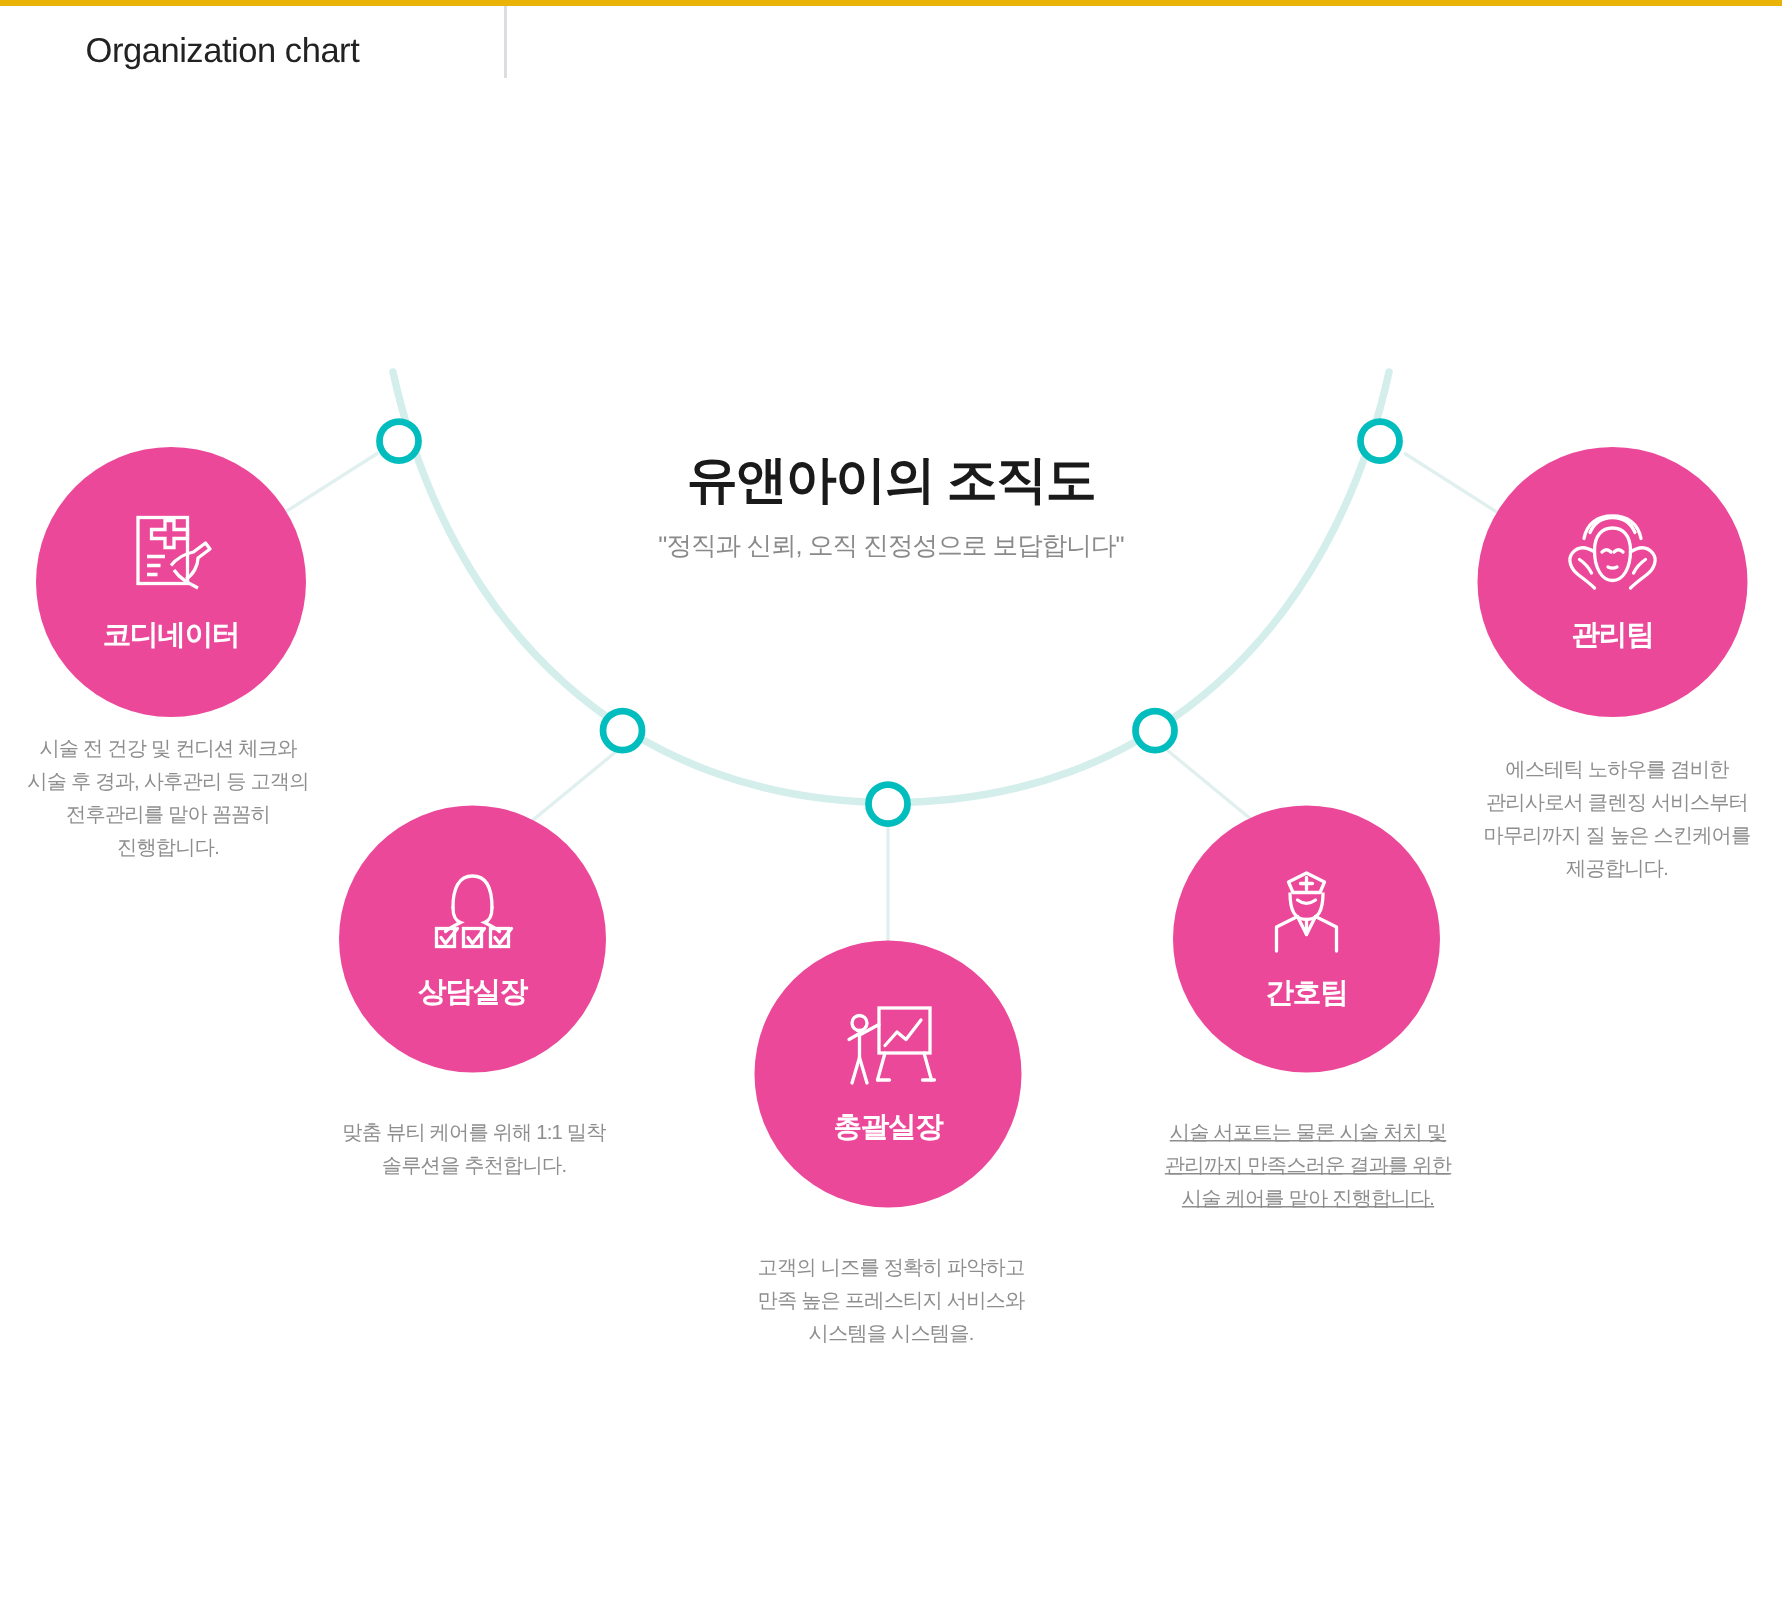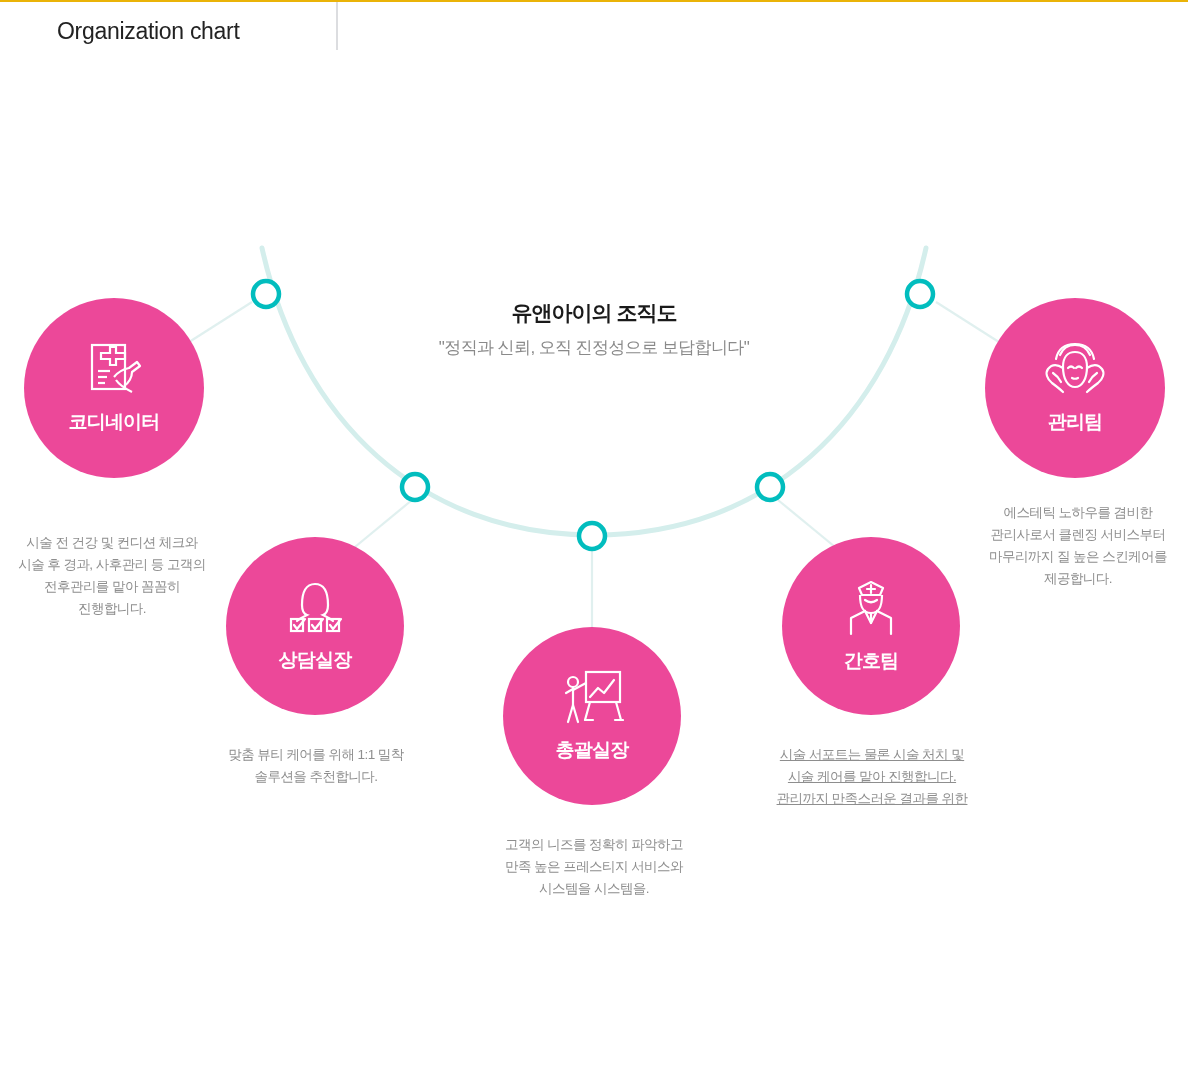--- a/index.html
+++ b/index.html
@@ -7,42 +7,42 @@
     width: 1188px; height: 1081px;
     background: #ffffff;
     font-family: "Liberation Sans", "DejaVu Sans", sans-serif;
     overflow: hidden;
   }
   #page { position: relative; width: 1188px; height: 1081px; background: #fff; }
 
   
   .header {
     position: absolute; left: 0; top: 0; width: 1188px; height: 49px;
-    border-top: 2px solid #eab308;
+    border-top: 4px solid #eab308;
   }
   .header-title {
     position: absolute; left: 57px; top: 16px;
     font-size: 23px; color: #222222; font-weight: 400;
     letter-spacing: -0.3px; white-space: nowrap;
   }
   .header-divider {
     position: absolute; left: 336px; top: 0px; width: 2px; height: 48px;
     background: #dcdde0;
   }
 
   
   .connectors { position: absolute; left: 0; top: 0; width: 1188px; height: 1081px; }
 
   
   .title-block {
     position: absolute; left: 339px; top: 300px; width: 510px;
     text-align: center;
   }
   .chart-title {
-    font-size: 21px; font-weight: bold; color: #1a1a1a;
+    font-size: 34px; font-weight: bold; color: #1a1a1a;
     letter-spacing: -1px; line-height: 1.2;
   }
   .chart-subtitle {
     margin-top: 12px;
     font-size: 17px; color: #8a8a8a; font-weight: 400;
     letter-spacing: -0.6px; line-height: 1.3;
   }
   .circle {
     position: absolute; border-radius: 50%;
     background: #ec4899;
@@ -66,21 +66,21 @@
   .c-director    { left: 503px; top: 627px;  width: 178px; height: 178px; }
   .c-nursing     { left: 782px; top: 537px;  width: 178px; height: 178px; }
   .c-manage      { left: 985px; top: 298px;  width: 180px; height: 180px; }
 
   .c-coordinator .node-label,
   .c-manage .node-label { font-size: 19px; margin-top: 6px; }
   .c-counselor .node-label,
   .c-director .node-label,
   .c-nursing .node-label { font-size: 19px; margin-top: 6px; }
 
-  .d-coordinator { left: 0px;   top: 532px; width: 224px; }
+  .d-coordinator { left: 0px;   top: 488px; width: 224px; }
   .d-counselor   { left: 196px; top: 744px; width: 240px; }
   .d-director    { left: 478px; top: 834px; width: 232px; }
   .d-nursing     { left: 752px; top: 744px; width: 240px; text-decoration: underline; }
   .d-manage      { left: 966px; top: 502px; width: 224px; }
 </style>
 </head>
 <body>
 
 <div id="page">
 
@@ -188,22 +188,22 @@
         <path d="M30 35 v10" stroke-linecap="round"></path>
         <path d="M24 33 l6 12 l6 -12" stroke-linecap="round" stroke-linejoin="round"></path>
         <path d="M24 33 l-14 7 v16" stroke-linecap="round" stroke-linejoin="round"></path>
         <path d="M36 33 l14 7 v16" stroke-linecap="round" stroke-linejoin="round"></path>
       </svg>
     </span>
     <span class="node-label">간호팀</span>
   </div>
   <div class="desc d-nursing">
     <div>시술 서포트는 물론 시술 처치 및</div>
+    <div>관리까지 만족스러운 결과를 위한</div>
     <div>시술 케어를 맡아 진행합니다.</div>
-    <div>관리까지 만족스러운 결과를 위한</div>
   </div>
 
   <div class="circle c-manage">
     <span class="node-icon">
       <svg width="70" height="58" viewBox="0 0 70 58" fill="none" stroke="#ffffff" stroke-width="2.2">
         <path d="M16 18 c2 -10 9 -15 19 -15 c10 0 17 5 19 15" stroke-linecap="round"></path>
         <path d="M20 14 c3 -7 8 -10 15 -10 c7 0 12 3 15 10" stroke-linecap="round"></path>
         <path d="M23 26 c0 -10 5 -15 12 -15 c7 0 12 5 12 15 c0 12 -5 20 -12 20 c-7 0 -12 -8 -12 -20z"></path>
         <path d="M28 27 c2 -2 4 -2 6 0" stroke-linecap="round"></path>
         <path d="M36 27 c2 -2 4 -2 6 0" stroke-linecap="round"></path>

